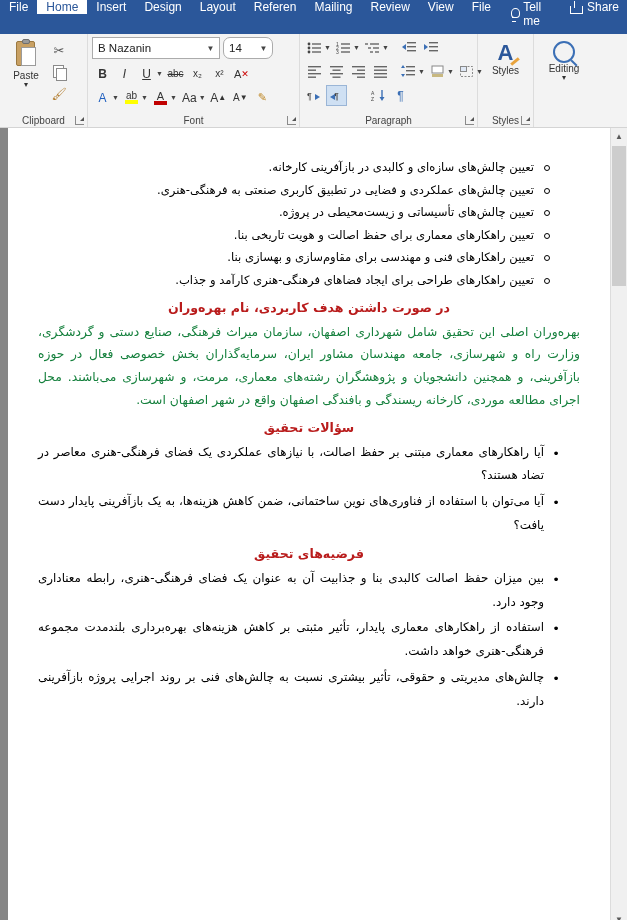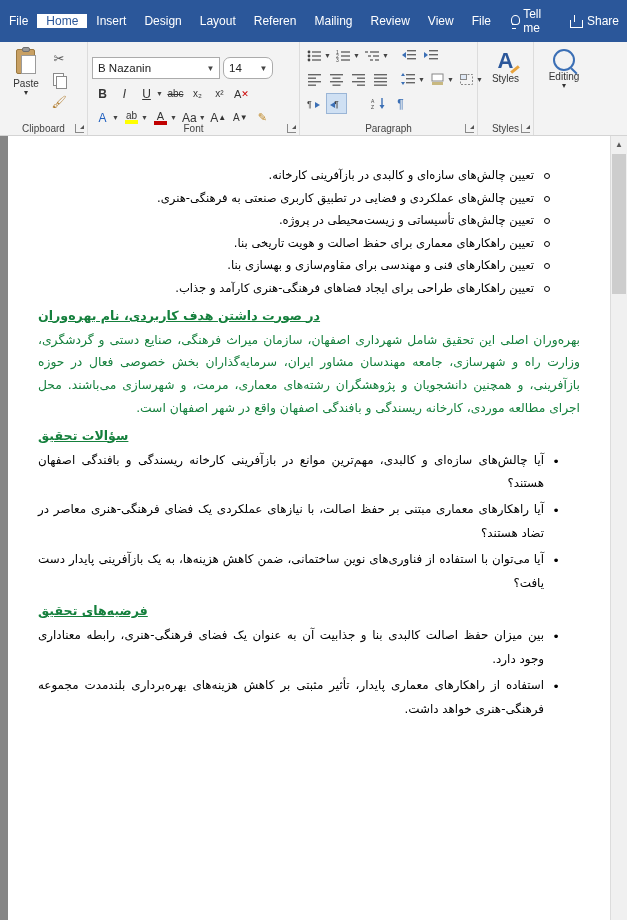--- a/index.html
+++ b/index.html
@@ -6,24 +6,24 @@
   html, body {
     margin: 0; padding: 0;
     width: 627px; height: 920px;
     font-family: "Liberation Sans", sans-serif;
     background: #ffffff;
     overflow: hidden;
   }
 
   
   .ribbon-tabs {
-    height: 42px;
+    height: 34px;
     background: #2b579a;
     display: flex;
-    align-items: center;
+    align-items: flex-start;
     color: #ffffff;
     font-size: 12px;
     position: relative;
   }
   .ribbon-tabs .tab {
     padding: 0 9px;
     display: flex;
     align-items: center;
     white-space: nowrap;
     cursor: default;
@@ -201,21 +201,20 @@
   }
   .brush-ico { font-size: 12px; color: #b07a2a; }
 
   
   .font-group { width: 212px; }
   .font-row1 {
     display: flex;
     gap: 3px;
     align-items: center;
     margin-bottom: 4px;
-    margin-top: 12px;
   }
   .combo {
     height: 22px;
     border: 1px solid #ababab;
     background: #fff;
     display: flex;
     align-items: center;
     padding: 0 2px 0 5px;
     font-size: 11.5px;
     color: #222;
@@ -417,26 +416,25 @@
   ul.bullets li::before {
     content: "•";
     position: absolute;
     right: 0;
     top: 0;
     font-size: 13px;
     line-height: 2.0;
   }
   .heading-red {
     font-family: "DejaVu Sans", sans-serif;
-    color: #15803d;
+    color: #b91c1c;
     font-weight: bold;
     font-size: 12.6px;
     margin: 8px 0 6px 0;
-    text-align: left;
-    text-decoration: underline;
+    text-align: center;
   }
 </style>
 </head>
 <body>
 
 <div class="ribbon-tabs">
   <div class="tab">
       <span>File</span>
     </div>
   <div class="tab active">
@@ -781,30 +779,30 @@
         <li>تعیین راهکارهای طراحی برای ایجاد فضاهای فرهنگی-هنری کارآمد و جذاب.</li>
       </ul>
 
       <div class="heading-red">در صورت داشتن هدف کاربردی، نام بهره‌وران</div>
 
       <p class="rtl-p">بهره‌وران اصلی این تحقیق شامل شهرداری اصفهان، سازمان میراث فرهنگی، صنایع دستی و گردشگری، وزارت راه و شهرسازی، جامعه مهندسان مشاور ایران، سرمایه‌گذاران بخش خصوصی فعال در حوزه بازآفرینی، و همچنین دانشجویان و پژوهشگران رشته‌های معماری، مرمت، و شهرسازی می‌باشند. محل اجرای مطالعه موردی، کارخانه ریسندگی و بافندگی اصفهان واقع در شهر اصفهان است.</p>
 
       <div class="heading-red">سؤالات تحقیق</div>
 
       <ul class="bullets">
-        <li>آیا چالش‌های سازه‌ای و کالبدی، مهم‌ترین موانع در بازآفرینی کارخانه ریسندگی و بافندگی اصفهان هستند؟</li>
         <li>آیا راهکارهای معماری مبتنی بر حفظ اصالت، با نیازهای عملکردی یک فضای فرهنگی-هنری معاصر در تضاد هستند؟</li>
         <li>آیا می‌توان با استفاده از فناوری‌های نوین ساختمانی، ضمن کاهش هزینه‌ها، به یک بازآفرینی پایدار دست یافت؟</li>
       </ul>
 
       <div class="heading-red">فرضیه‌های تحقیق</div>
 
       <ul class="bullets">
         <li>بین میزان حفظ اصالت کالبدی بنا و جذابیت آن به عنوان یک فضای فرهنگی-هنری، رابطه معناداری وجود دارد.</li>
         <li>استفاده از راهکارهای معماری پایدار، تأثیر مثبتی بر کاهش هزینه‌های بهره‌برداری بلندمدت مجموعه فرهنگی-هنری خواهد داشت.</li>
+        <li>چالش‌های مدیریتی و حقوقی، تأثیر بیشتری نسبت به چالش‌های فنی بر روند اجرایی پروژه بازآفرینی دارند.</li>
       </ul>
 
     </div>
   </div>
 
   <div class="vscroll">
     <div class="arrow-btn">▲</div>
     <div class="thumb"></div>
     <div class="arrow-btn bottom">▼</div>
   </div>

